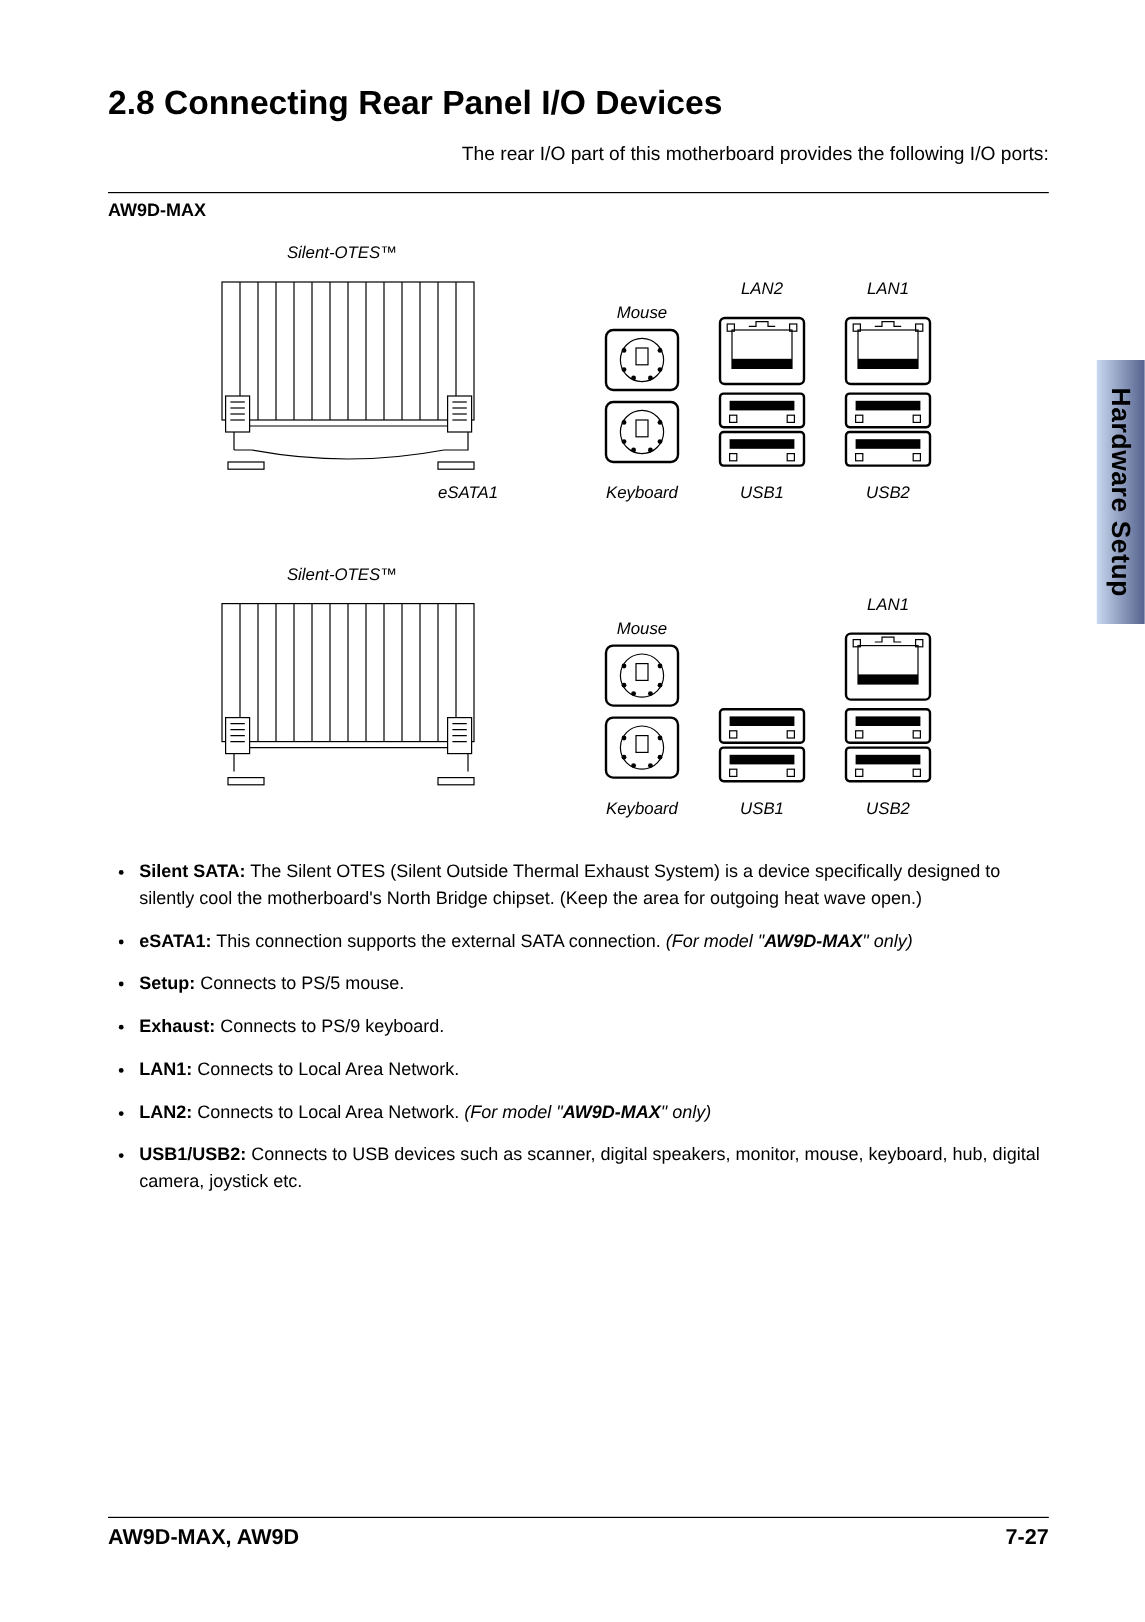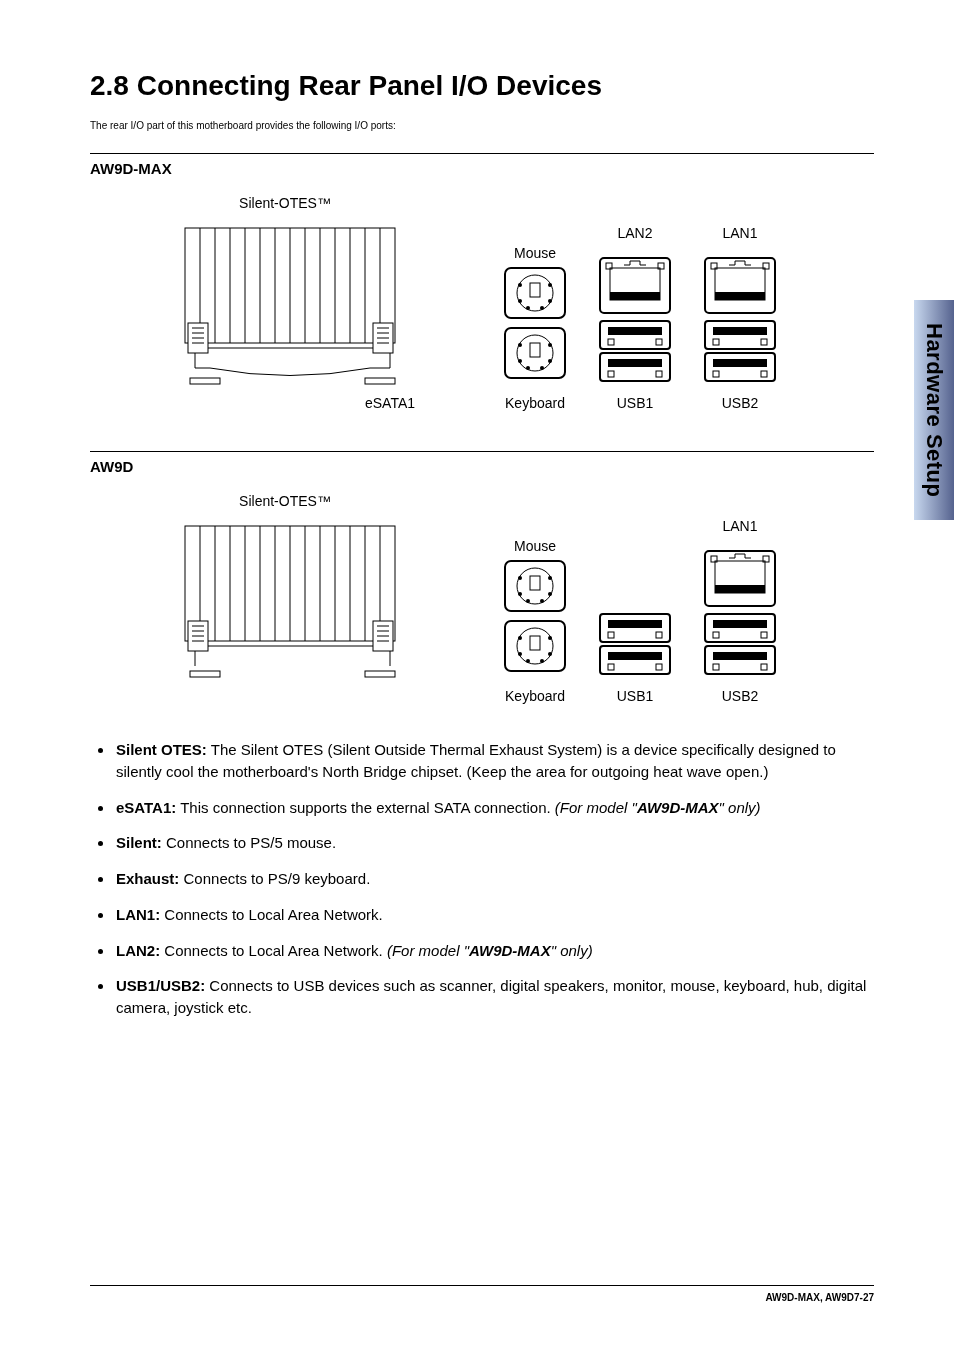--- a/index.html
+++ b/index.html
@@ -1,21 +1,21 @@
 <!DOCTYPE html>
 <html><head>
 <meta charset="utf-8">
 <style>
   * { box-sizing: border-box; margin: 0; padding: 0; }
   html, body { width: 954px; height: 1352px; background: #fff; font-family: Verdana, Geneva, sans-serif; color: #000; }
   .page { padding: 70px 80px 50px 90px; position: relative; height: 100%; }
   h1 { font-size: 28px; font-weight: bold; margin-bottom: 18px; }
-  .intro { font-size: 10px; margin-bottom: 22px; }
+  .intro { font-size: 16px; margin-bottom: 22px; text-align: right; }
   .section-label { font-weight: bold; font-size: 15px; border-top: 1px solid #000; padding-top: 6px; margin-top: 4px; }
-  .diagram { width: 720px; margin: 6px 0 18px 0; }
+  .diagram { width: 720px; margin: 6px 0 18px 0; font-style: italic; }
   .diagram svg { display: block; }
   .bullets { margin: 10px 0 0 24px; }
   .bullets li { font-size: 15px; line-height: 1.45; margin-bottom: 14px; list-style: disc; padding-left: 2px; }
   .bullets li .bold { font-weight: bold; }
   .bullets li .italic { font-style: italic; }
   .bullets li .bolditalic { font-style: italic; font-weight: bold; }
   .side-tab {
     position: absolute;
     right: 0;
     top: 300px;
@@ -26,21 +26,21 @@
     text-orientation: mixed;
     font-size: 22px;
     font-weight: bold;
     color: #000;
     display: flex;
     align-items: center;
     justify-content: center;
     letter-spacing: 0.5px;
     font-family: Arial, sans-serif;
   }
-  .footer { position: absolute; bottom: 49px; left: 90px; right: 80px; border-top: 1px solid #000; padding-top: 6px; display: flex; justify-content: flex-end; font-size: 10px; font-weight: bold; }
+  .footer { position: absolute; bottom: 60px; left: 90px; right: 80px; border-top: 1px solid #000; padding-top: 6px; display: flex; justify-content: space-between; font-size: 18px; font-weight: bold; }
   
   .diagram text { font-family: Arial, sans-serif; font-size: 14px; fill: #000; }
 </style>
 </head>
 <body>
 
 <div class="page">
 
   <h1>2.8 Connecting Rear Panel I/O Devices</h1>
   <p class="intro">The rear I/O part of this motherboard provides the following I/O ports:</p>
@@ -151,21 +151,20 @@
           <rect x="671" y="156" width="6" height="6" fill="none" stroke="#000"></rect>
         <rect x="615" y="170" width="70" height="28" rx="3" fill="none" stroke="#000" stroke-width="2"></rect>
         <rect x="623" y="176" width="54" height="8" fill="#000"></rect>
         <rect x="623" y="188" width="6" height="6" fill="none" stroke="#000"></rect>
           <rect x="671" y="188" width="6" height="6" fill="none" stroke="#000"></rect>
       </g>
       <text x="650" y="225" text-anchor="middle">USB2</text>
     </svg>
   </div>
 
-  <div class="section-label">AW9D</div>
   <div class="diagram">
     <svg viewBox="0 0 720 240" width="720" height="240">
       <text x="195" y="25" text-anchor="middle">Silent-OTES™</text>
       <g>
         <rect x="95" y="45" width="210" height="115" fill="none" stroke="#000"></rect>
         <g stroke="#000">
           <line x1="110" y1="45" x2="110" y2="160"></line>
             <line x1="125" y1="45" x2="125" y2="160"></line>
           <line x1="140" y1="45" x2="140" y2="160"></line>
             <line x1="155" y1="45" x2="155" y2="160"></line>
@@ -249,27 +248,27 @@
         <rect x="623" y="171" width="54" height="8" fill="#000"></rect>
         <rect x="623" y="183" width="6" height="6" fill="none" stroke="#000"></rect>
           <rect x="671" y="183" width="6" height="6" fill="none" stroke="#000"></rect>
       </g>
       <text x="650" y="220" text-anchor="middle">USB2</text>
     </svg>
   </div>
 
   <ul class="bullets">
     <li>
-      <span class="bold">Silent OTES:</span><span> The Silent OTES (Silent Outside Thermal Exhaust System) is a device specifically designed to silently cool the motherboard's North Bridge chipset. (Keep the area for outgoing heat wave open.)</span>
+      <span class="bold">Silent SATA:</span><span> The Silent OTES (Silent Outside Thermal Exhaust System) is a device specifically designed to silently cool the motherboard's North Bridge chipset. (Keep the area for outgoing heat wave open.)</span>
     </li>
     <li>
       <span class="bold">eSATA1:</span><span> This connection supports the external SATA connection. </span><span class="italic">(For model "</span><span class="bolditalic">AW9D-MAX</span><span class="italic">" only)</span>
     </li>
     <li>
-      <span class="bold">Silent:</span><span> Connects to PS/5 mouse.</span>
+      <span class="bold">Setup:</span><span> Connects to PS/5 mouse.</span>
     </li>
     <li>
       <span class="bold">Exhaust:</span><span> Connects to PS/9 keyboard.</span>
     </li>
     <li>
       <span class="bold">LAN1:</span><span> Connects to Local Area Network.</span>
     </li>
     <li>
       <span class="bold">LAN2:</span><span> Connects to Local Area Network. </span><span class="italic">(For model "</span><span class="bolditalic">AW9D-MAX</span><span class="italic">" only)</span>
     </li>

